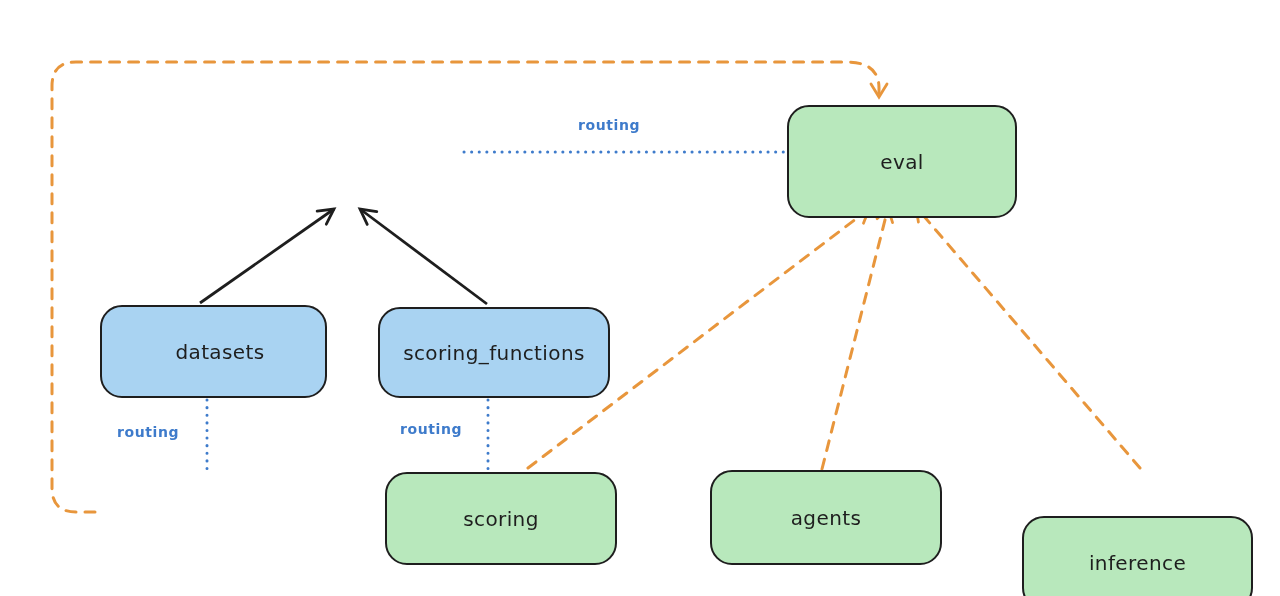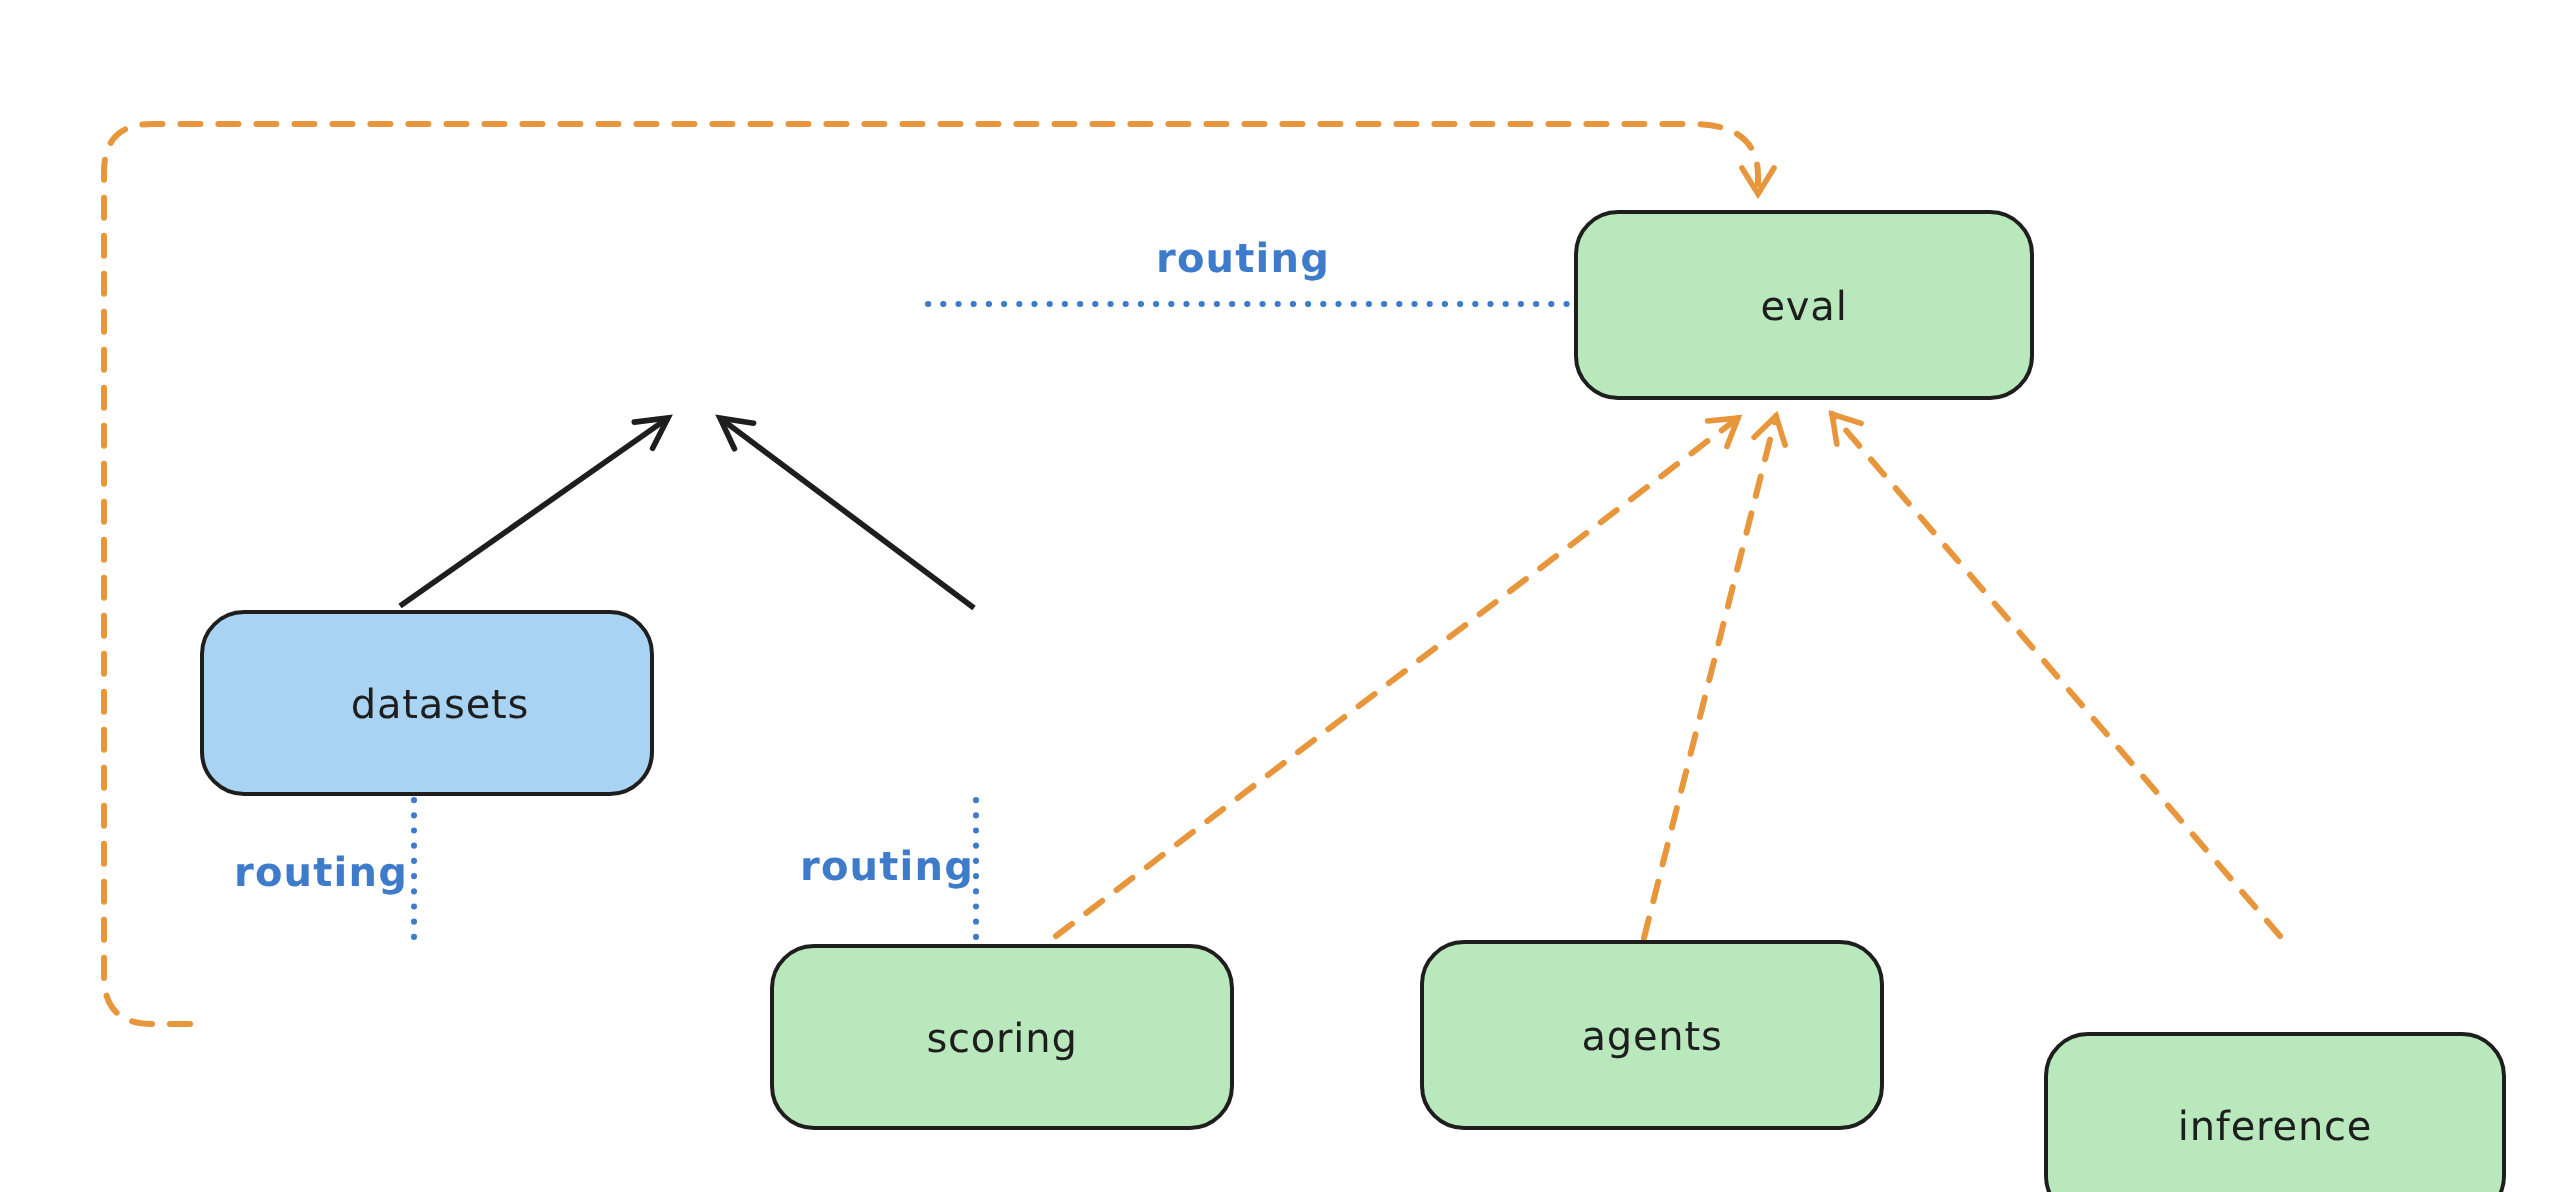--- a/index.html
+++ b/index.html
@@ -39,21 +39,21 @@
     font-size: 20px;
     letter-spacing: 0.4px;
     color: var(--node-text, #1e1e1e);
   }
   .node.blue  { background: var(--api-node-fill, #a9d3f2); }
   .node.green { background: var(--provider-node-fill, #b8e8bc); }
 
   .routing-label {
     position: absolute;
     color: var(--routing-text, #3e7bcb);
-    font-size: 20px;
+    font-size: 14px;
     font-weight: bold;
     letter-spacing: 0.6px;
     white-space: nowrap;
   }
 </style>
 </head>
 <body>
 
 <div class="canvas">
 
@@ -74,28 +74,31 @@
     <path class="edge bluedot" d="M207,400 L207,475"></path>
     <path class="edge bluedot" d="M488,400 L488,470"></path>
 
     <path class="edge orange" marker-end="url(#ah-orange)" d="M95,512 L76,512 Q52,512 52,488 L52,86 Q52,62 76,62 L846,62 Q879,62 879,88 L879,97"></path>
     <path class="edge orange" marker-end="url(#ah-orange)" d="M528,468 L869,209"></path>
     <path class="edge orange" marker-end="url(#ah-orange)" d="M822,469 L888,208"></path>
     <path class="edge orange" marker-end="url(#ah-orange)" d="M1140,468 L916,207"></path>
   </svg>
 
 
-  <div class="node green" style="left:787px; top:105px; width:230px; height:95px;">
+  <div class="node green" style="left:787px; top:105px; width:230px; height:113px;">
     <span>eval</span>
   </div>
 
   <div class="node blue" style="left:100px; top:305px; width:227px; height:93px;padding-left:13px;">
     <span>datasets</span>
   </div>
 
+  <div class="node blue" style="left:378px; top:307px; width:232px; height:91px;">
+    <span>scoring_functions</span>
+  </div>
 
 
   <div class="node green" style="left:385px; top:472px; width:232px; height:93px;">
     <span>scoring</span>
   </div>
 
   <div class="node green" style="left:710px; top:470px; width:232px; height:95px;">
     <span>agents</span>
   </div>
 

